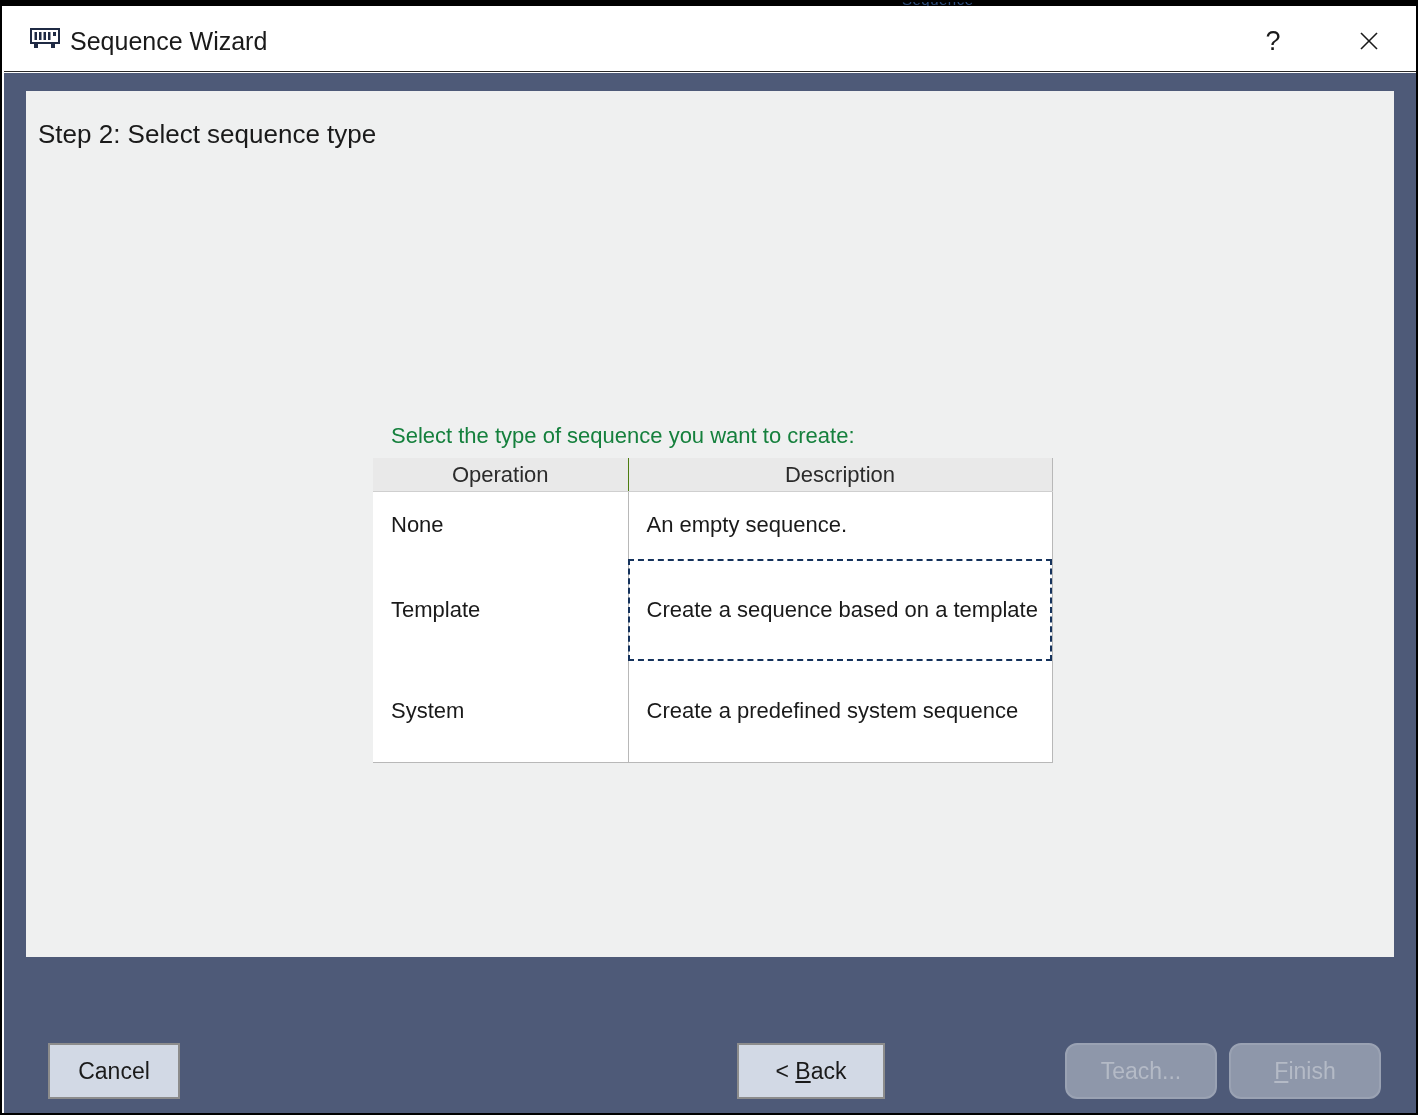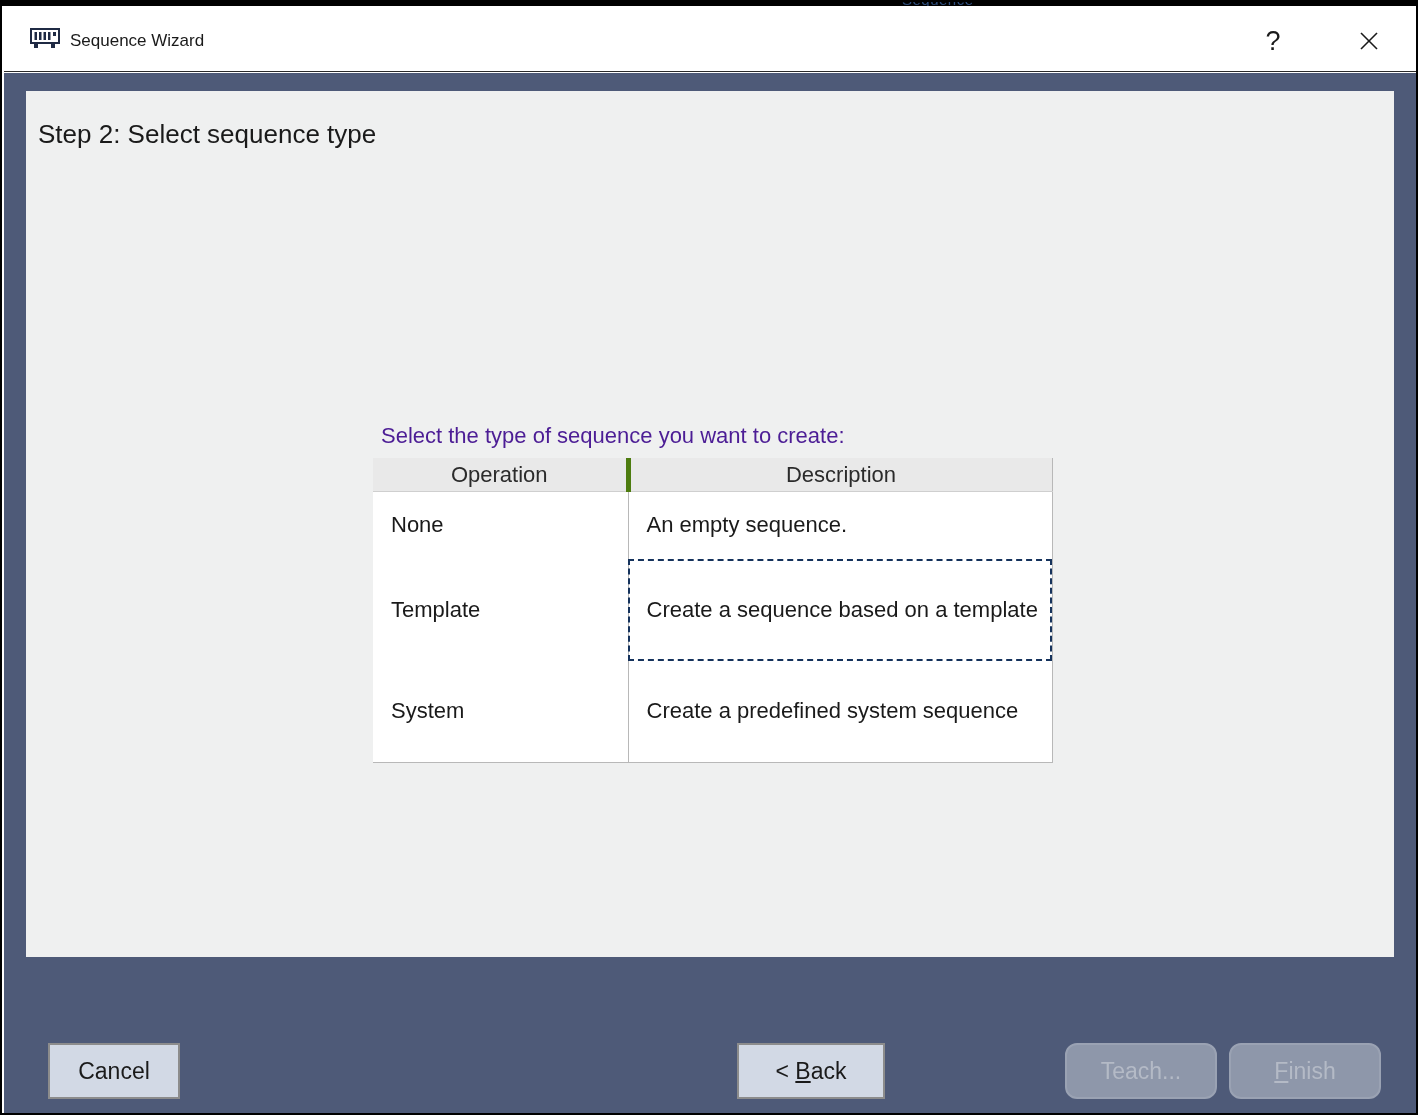--- a/index.html
+++ b/index.html
@@ -59,21 +59,21 @@
     position: absolute;
     left: 26px;
     top: 21px;
     width: 30px;
     height: 22px;
   }
   #title-text {
     position: absolute;
     left: 66px;
     top: 20px;
-    font-size: 17px;
+    font-size: 25px;
     color: #1a1a1a;
     line-height: 28px;
     white-space: nowrap;
   }
   .titlebar-btn {
     position: absolute;
     top: 5px;
     width: 66px;
     height: 58px;
     display: flex;
@@ -121,22 +121,22 @@
 
   
   #select-area {
     position: absolute;
     left: 347px;
     top: 332px;
     width: 680px;
   }
   #select-prompt {
     font-size: 22px;
-    color: #4c1d95;
-    margin: 0 0 9px 8px;
+    color: #15803d;
+    margin: 0 0 9px 18px;
     white-space: nowrap;
   }
 
   
   #type-grid {
     width: 679px;
     border-collapse: collapse;
     table-layout: fixed;
     background: #ffffff;
     border-right: 1px solid #b8b8b8;
@@ -147,21 +147,21 @@
 
   #type-grid th {
     background: #e9e9e9;
     font-weight: normal;
     font-size: 22px;
     color: #2b2b2b;
     height: 33px;
     padding: 0;
     text-align: center;
     border-bottom: 1px solid #cfcfcf;
-    border-right: 5px solid #4d7c0f;
+    border-right: 1px solid #4d7c0f;
   }
   #type-grid th:last-child { border-right: none; }
 
   #type-grid td {
     font-size: 22px;
     color: #1a1a1a;
     padding: 0 0 0 18px;
     vertical-align: middle;
     border-right: 1px solid #b8b8b8;
     background: #ffffff;

